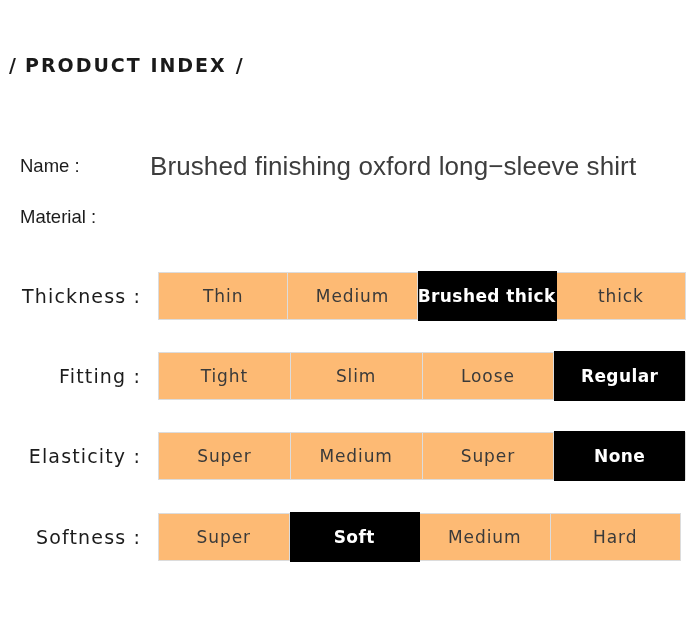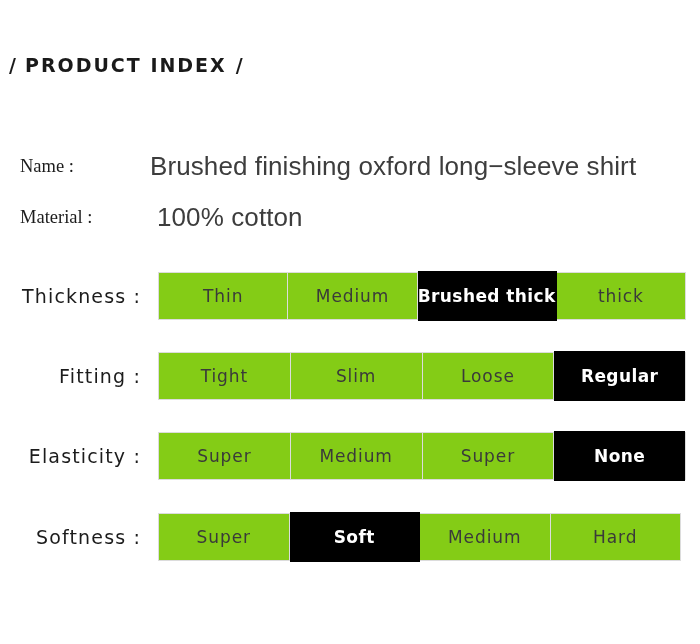--- a/index.html
+++ b/index.html
@@ -48,21 +48,21 @@
     align-items: center;
   }
   #info-row-0 { top: 153px; }
   #info-row-1 { top: 204px; gap: 7px; }
 
   .info-label {
     width: 130px;
     flex: 0 0 130px;
     font-size: 18.5px;
     color: #1c1c1c;
-    font-family: Liberation Serif, serif;
+    font-family: Liberation Sans, sans-serif;
     white-space: nowrap;
   }
   .info-value {
     font-size: 26px;
     color: #3d3d3d;
     font-family: "Liberation Sans", "DejaVu Sans", sans-serif;
     white-space: nowrap;
     letter-spacing: 0.1px;
   }
 
@@ -92,21 +92,21 @@
   }
 
   .opt-table {
     position: absolute;
     left: 158px;
     top: 0;
     height: 48px;
     display: flex;
     border: 1px solid #dcdcdc;
     box-sizing: border-box;
-    background: #84cc16;
+    background: #fdba74;
   }
   #opt-row-0 .opt-table,
   #opt-row-1 .opt-table,
   #opt-row-2 .opt-table { width: 528px; }
   #opt-row-3 .opt-table { width: 523px; }
 
   .opt-cell {
     flex: 1 1 0;
     display: flex;
     align-items: center;
@@ -145,21 +145,20 @@
     <span class="title"><span class="slash">/</span><span>PRODUCT INDEX</span><span class="slash">/</span></span>
   </div>
 
   <div class="info-row" id="info-row-0">
     <span class="info-label">Name :</span>
     <span class="info-value">Brushed finishing oxford long−sleeve shirt</span>
   </div>
 
   <div class="info-row" id="info-row-1">
     <span class="info-label">Material :</span>
-    <span class="info-value">100% cotton</span>
   </div>
 
   <div class="opt-row" id="opt-row-0">
     <span class="opt-label">Thickness :</span>
     <div class="opt-table">
       <div class="opt-cell">Thin</div>
       <div class="opt-cell">Medium</div>
       <div class="opt-cell selected">Brushed thick</div>
       <div class="opt-cell">thick</div>
     </div>

